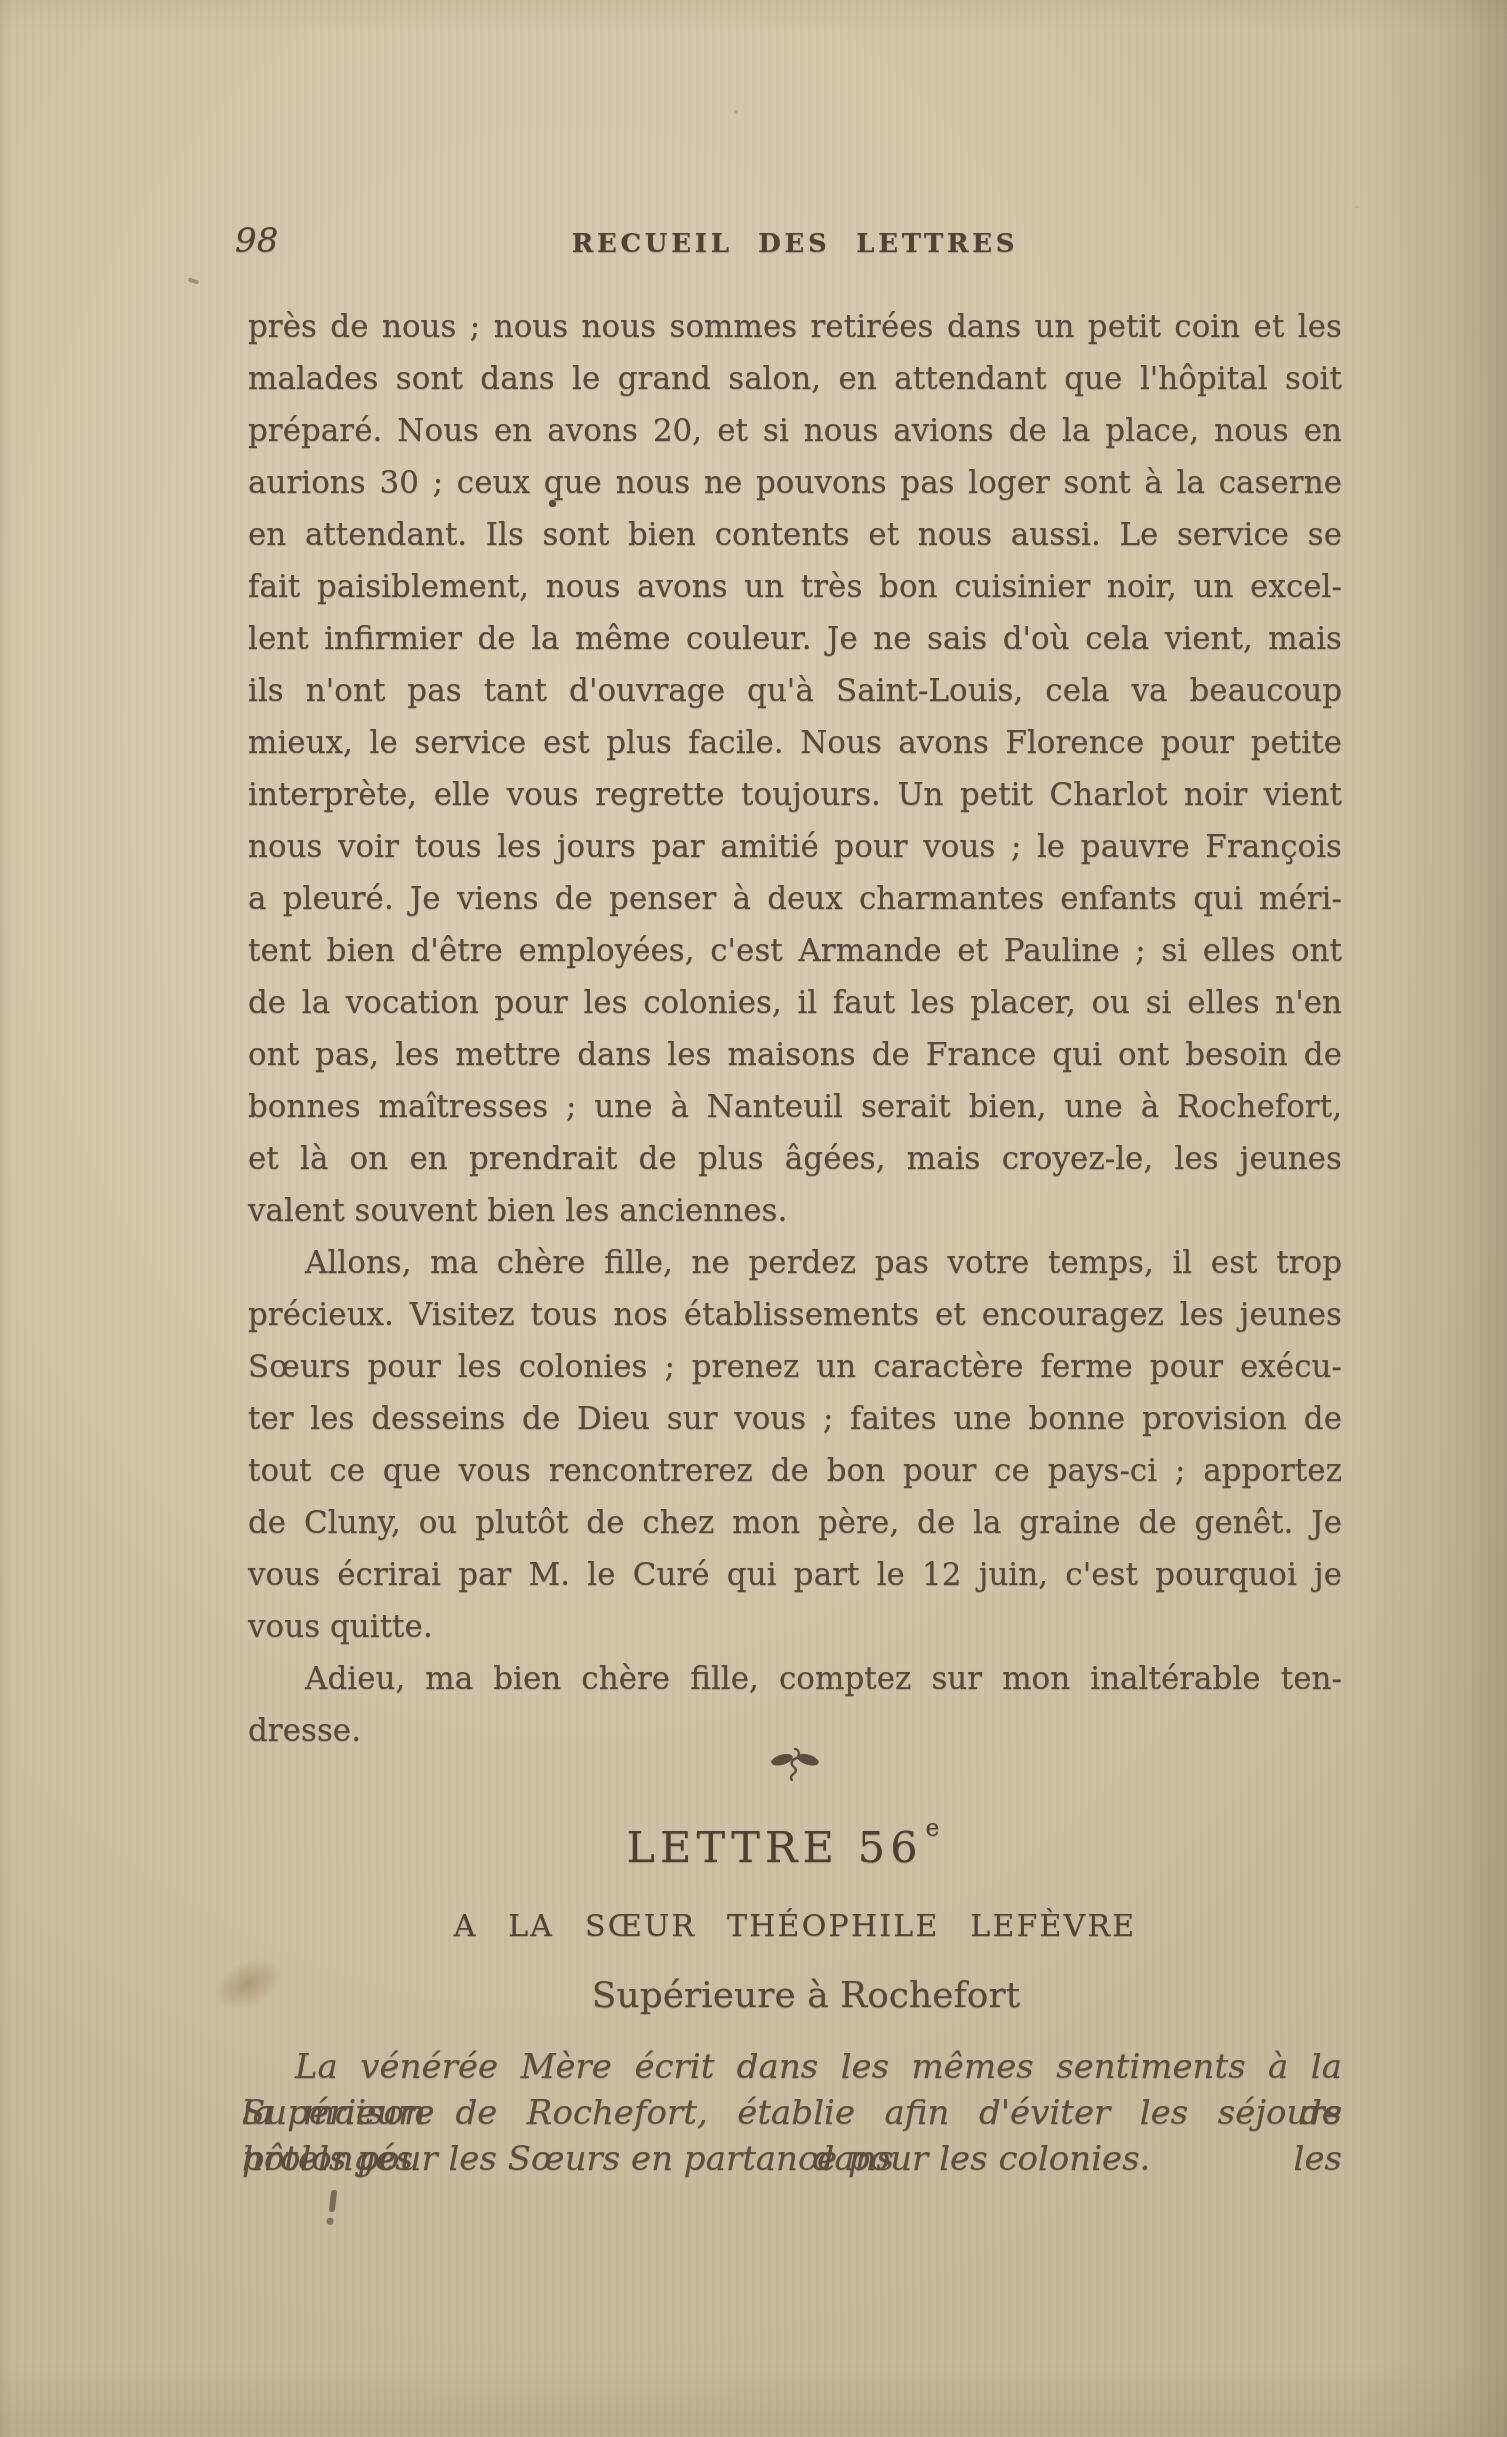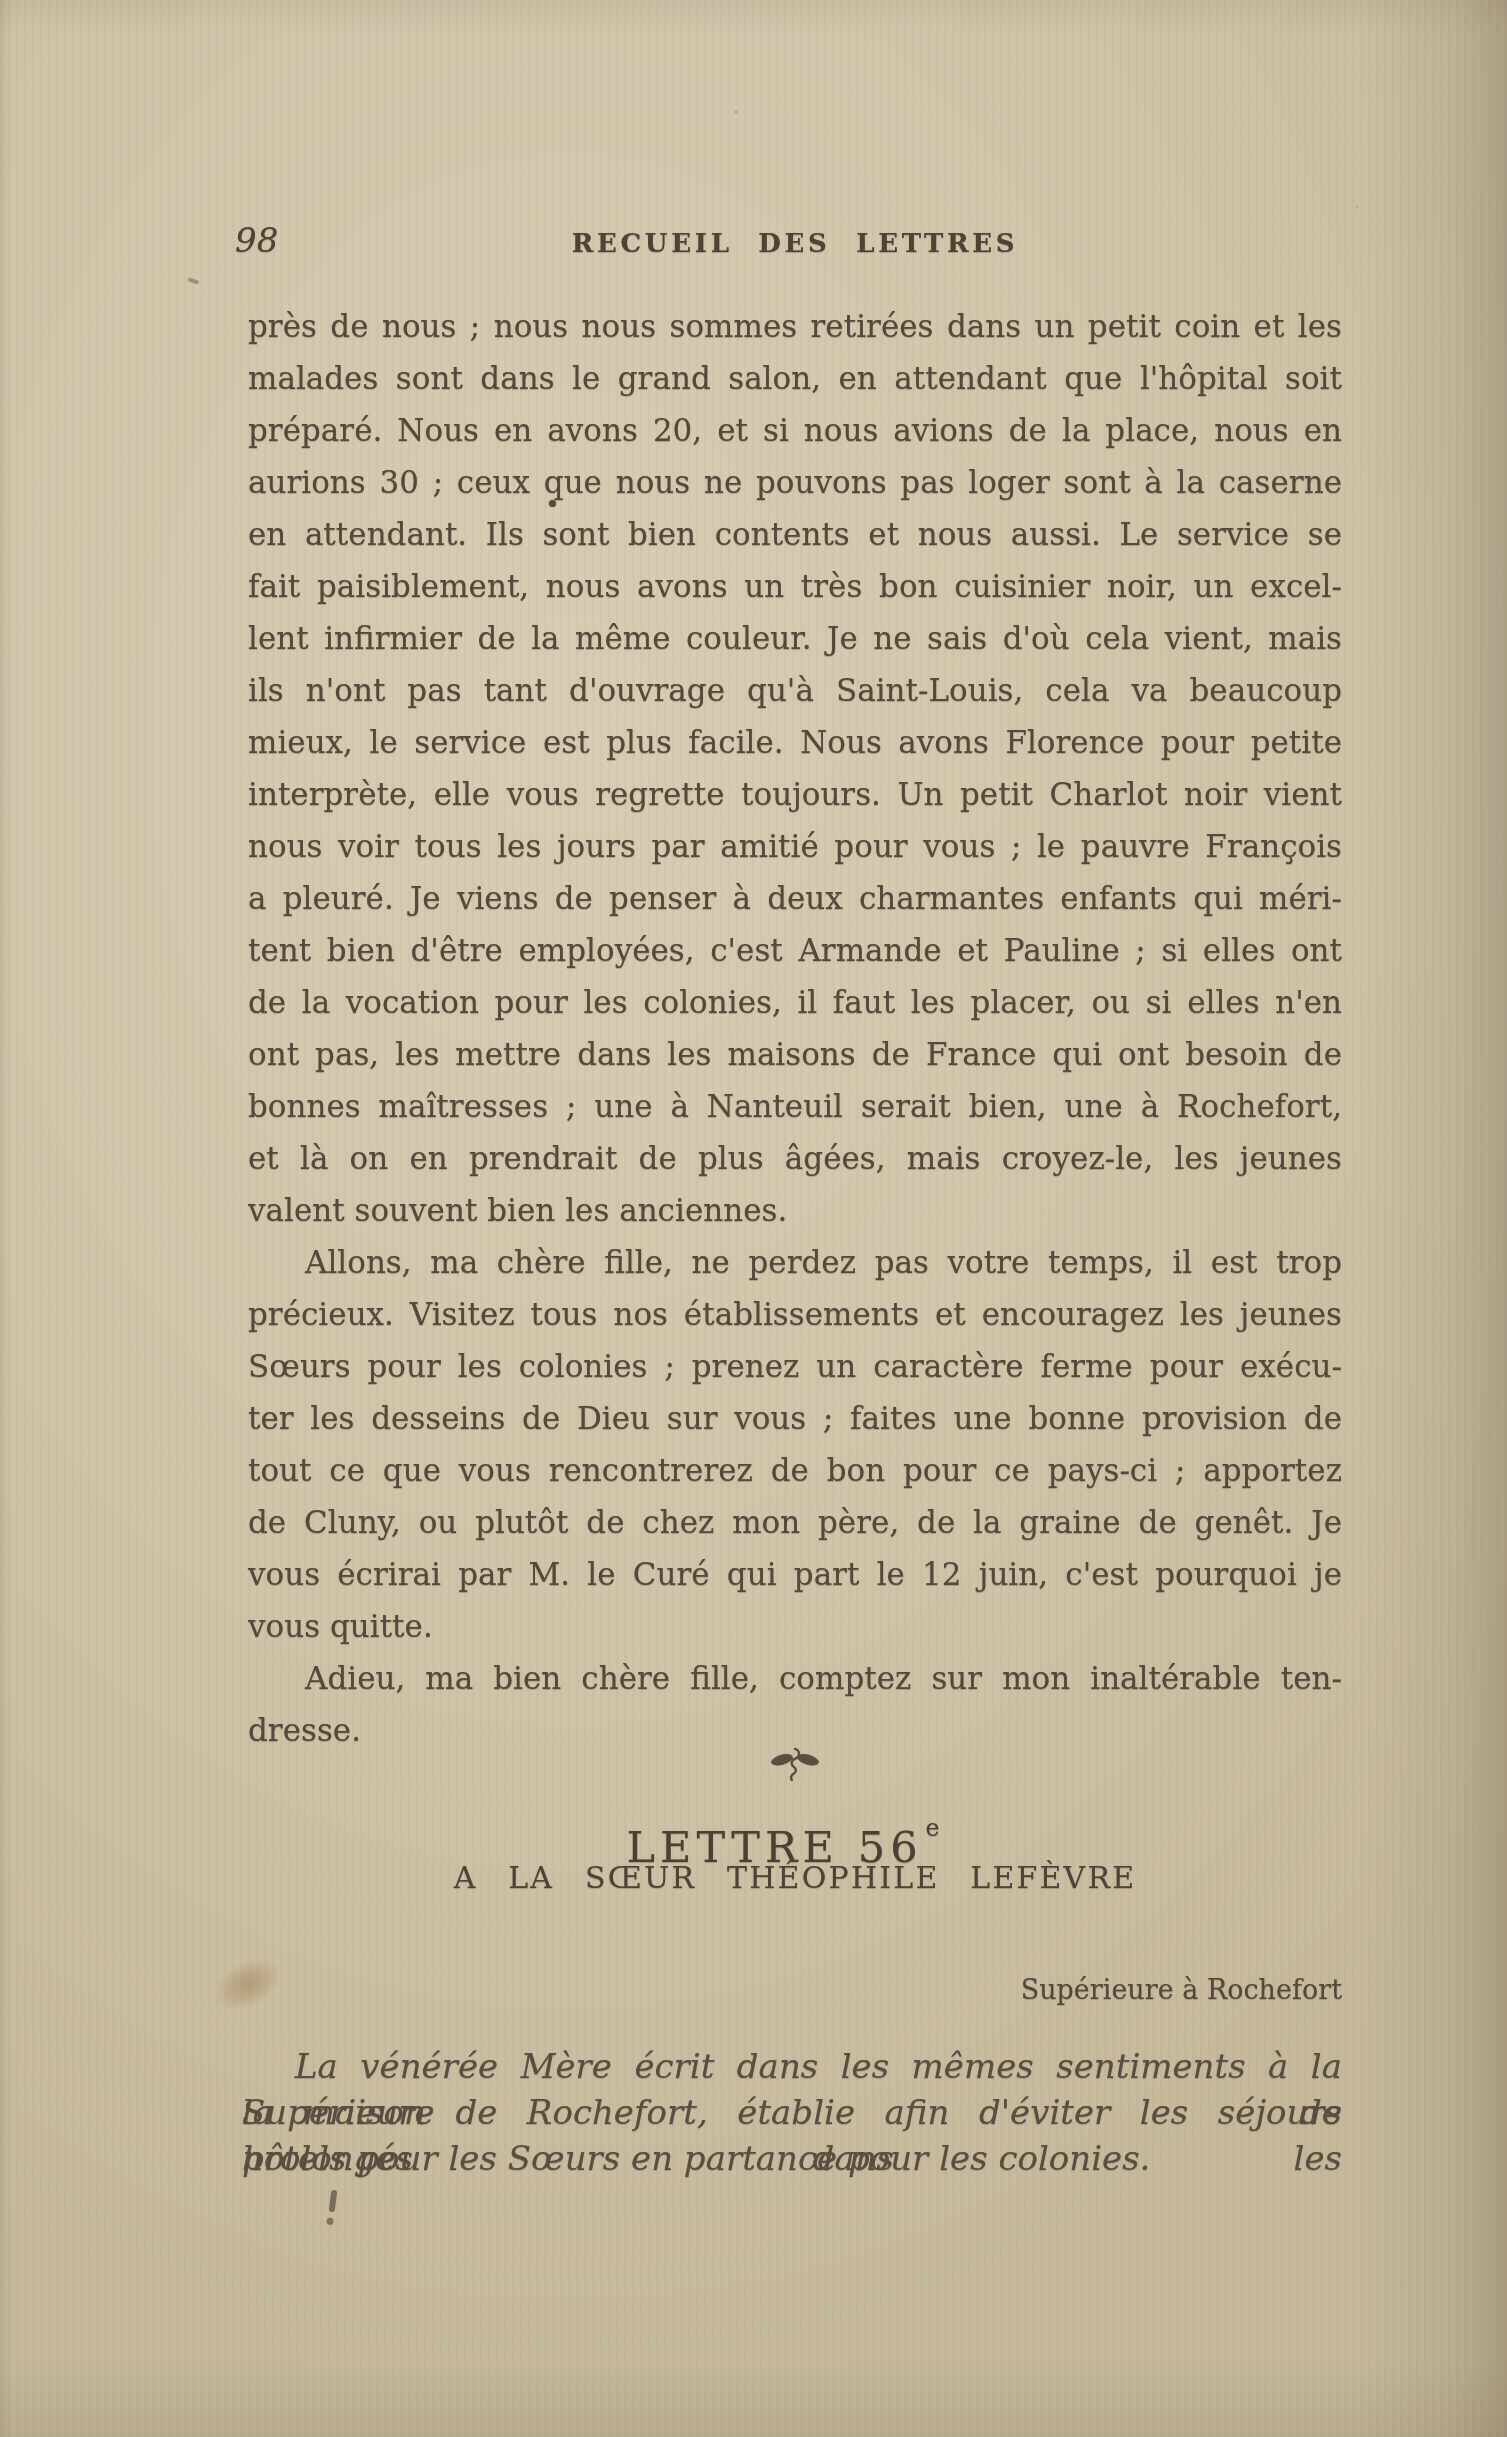--- a/index.html
+++ b/index.html
@@ -38,26 +38,26 @@
   .fleuron{position:absolute;left:248px;top:1746px;width:1094px;text-align:center;}
   .fleuron svg{display:inline-block;}
 
   .lettre-heading{
     position:absolute;left:236px;top:1822px;width:1094px;text-align:center;
     font-size:43px;letter-spacing:5.1px;color:#4b4034;
   }
   .lettre-heading sup{font-size:55%;position:relative;top:-0.45em;margin-left:2.9px;letter-spacing:0;}
 
   .recipient{
-    position:absolute;left:248px;top:1860px;width:1094px;text-align:center;
+    position:absolute;left:248px;top:1908px;width:1094px;text-align:center;
     font-size:30px;letter-spacing:2.2px;word-spacing:19px;color:#4e4336;
   }
   .role{
-    position:absolute;left:248px;top:1974px;width:1094px;text-align:right;
-    font-size:27px;color:#55493c;
+    position:absolute;left:259px;top:1974px;width:1094px;text-align:center;
+    font-size:36px;color:#55493c;
   }
 
   .summary{position:absolute;left:242px;top:2043px;width:1100px;font-style:italic;font-size:34px;color:#5a4e40;}
   .sline{height:46px;line-height:46px;text-align:justify;text-align-last:justify;}
   .sline.ind{text-indent:53px;}
   .sline.pend{text-align-last:left;}
 
   
   .dot-sont{position:absolute;left:549px;top:500px;width:6.6px;height:7.3px;border-radius:50%;
     background:rgba(62,53,42,.85);box-shadow:0 0 1.5px rgba(62,53,42,.5);}

